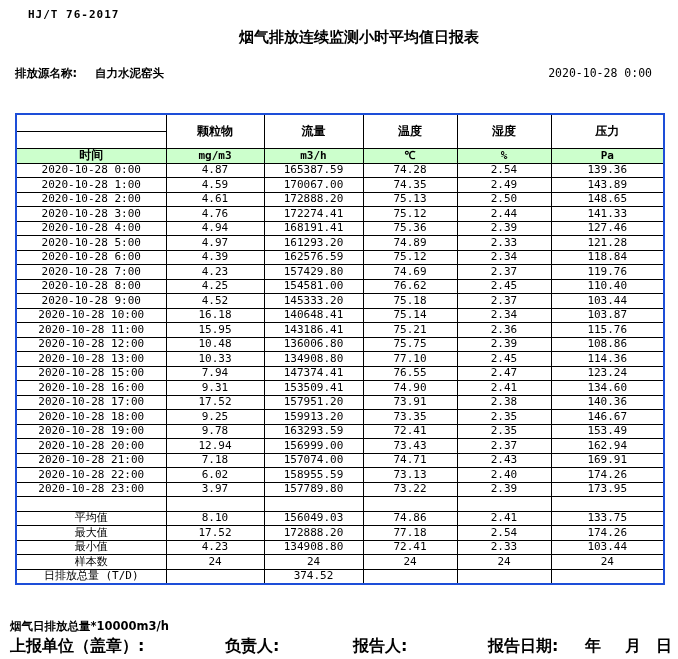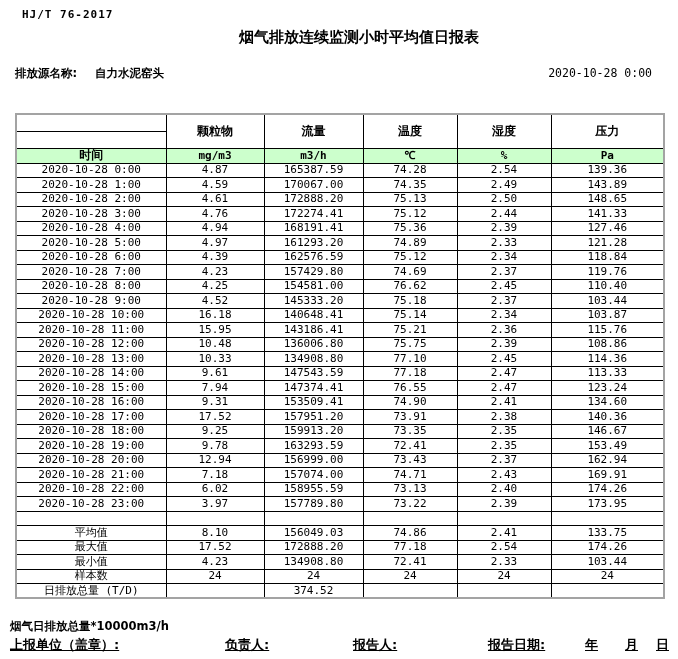--- a/index.html
+++ b/index.html
@@ -1,46 +1,46 @@
 <!DOCTYPE html>
 <html><head>
 <meta charset="utf-8">
 <style>
   * { margin:0; padding:0; box-sizing:border-box; }
   html,body { width:678px; height:659px; background:#ffffff; overflow:hidden; }
   body { font-family:"DejaVu Sans", sans-serif; color:#000; position:relative; }
 
-  .std-no { position:absolute; left:22px; top:8px; font-size:11px; font-weight:bold;
+  .std-no { position:absolute; left:28px; top:8px; font-size:11px; font-weight:bold;
             font-family:"DejaVu Sans Mono", monospace; letter-spacing:1px; }
   .title  { position:absolute; left:0; top:28px; width:100%; text-align:center;
             font-size:15px; font-weight:bold;padding-left:40px; }
   .src-line { position:absolute; left:15px; top:66px; font-size:11.5px; font-weight:bold; }
   .src-name { margin-left:18px; }
   .hdr-date { position:absolute; right:26px; top:66px; font-size:11.5px;
               font-family:"DejaVu Sans Mono", monospace; }
 
   table.report { position:absolute; left:15px; top:113px; width:648px;
                  border-collapse:collapse; table-layout:fixed;
-                 border:2px solid #a3a3a3; }
+                 border:2px solid #1d4ed8; }
   table.report th, table.report td {
       border:1px solid #000; text-align:center; vertical-align:middle;
       font-size:11px; line-height:1.05; height:14.5px; overflow:hidden;
       font-family:"DejaVu Sans Mono", monospace; white-space:nowrap; }
   tr.hdr-tall th { height:34px; font-family:"DejaVu Sans", sans-serif;
                    font-weight:bold; font-size:12px; }
   th.blank-split { position:relative; }
   .split-line { position:absolute; left:-1px; right:-1px; top:50%; height:0;
                 border-top:1px solid #000; }
   tr.hdr-units td { background:#ccffcc; font-weight:bold; height:15px;margin-left:29px; }
   tr.hdr-units td.c-time { font-family:"DejaVu Sans", sans-serif; font-size:12px; }
   tr.spacer td { height:14.5px; }
   .sum-label { font-family:"DejaVu Sans", sans-serif; }
 
   .foot-note { position:absolute; left:10px; top:619px; font-size:11.5px; font-weight:bold; }
-  .foot-line span { position:absolute; top:636px; font-size:13px; font-weight:bold;text-decoration:underline; }
+  .foot-line span { position:absolute; top:636px; font-size:16px; font-weight:bold; }
   .fl-unit { left:10px; }  .fl-resp { left:225px; } .fl-rep { left:353px; }
   .fl-date { left:488px; } .fl-y { left:585px; }    .fl-m { left:625px; }
   .fl-d { left:656px; }
 </style>
 </head>
 <body>
 
 <div class="std-no">HJ/T  76-2017</div>
 <div class="title">烟气排放连续监测小时平均值日报表</div>
 <div class="src-line">
@@ -184,28 +184,20 @@
       </tr>
       <tr>
         <td>2020-10-28 13:00</td>
         <td>10.33</td>
         <td>134908.80</td>
         <td>77.10</td>
         <td>2.45</td>
         <td>114.36</td>
       </tr>
       <tr>
-        <td>2020-10-28 14:00</td>
-        <td>9.61</td>
-        <td>147543.59</td>
-        <td>77.18</td>
-        <td>2.47</td>
-        <td>113.33</td>
-      </tr>
-      <tr>
         <td>2020-10-28 15:00</td>
         <td>7.94</td>
         <td>147374.41</td>
         <td>76.55</td>
         <td>2.47</td>
         <td>123.24</td>
       </tr>
       <tr>
         <td>2020-10-28 16:00</td>
         <td>9.31</td>

